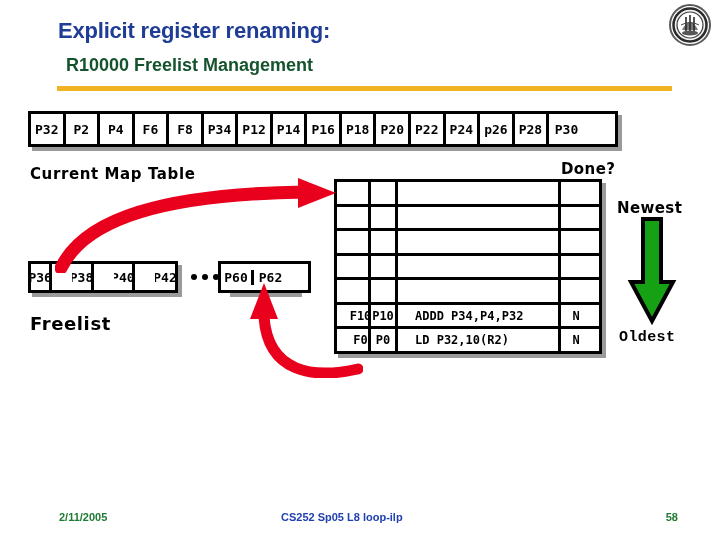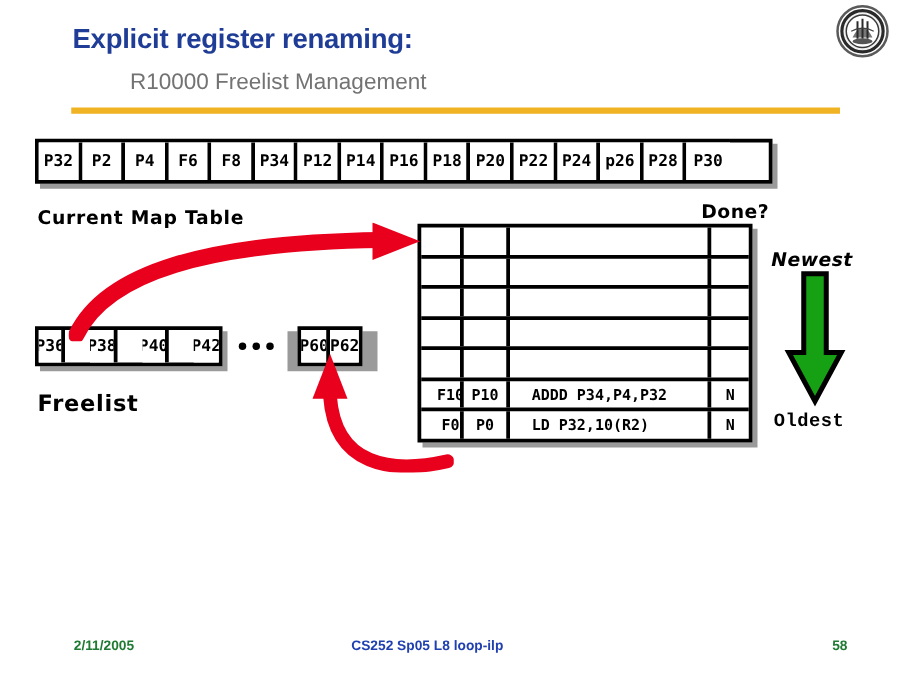--- a/index.html
+++ b/index.html
@@ -27,24 +27,23 @@
     font-weight: bold;
     color: #1F3D96;
     letter-spacing: -0.2px;
     white-space: nowrap;
   }
   #subtitle {
     position: absolute;
     left: 66px;
     top: 55px;
     font-size: 18px;
-    font-weight: normal;
-    color: #737373;
+    font-weight: bold;
+    color: #14532d;
     white-space: nowrap;
-    margin-left: 38px;
   }
   #gold-rule {
     position: absolute;
     left: 57px;
     top: 86px;
     width: 615px;
     height: 5px;
     background: #F0B323;
   }
 
@@ -86,21 +85,21 @@
 
   
   #maptable { left: 28px; top: 111px; width: 590px; height: 36px; }
   #maptable .cell { width: 34.55px; }
   #maptable-shadow { left: 32px; top: 115px; width: 590px; height: 36px; }
 
   
   #freelist-a { left: 28px; top: 261px; width: 150px; height: 32px; gap: 20px; }
   #freelist-a .cell { width: 36px; }
   #freelist-a-shadow { left: 32px; top: 265px; width: 150px; height: 32px; }
-  #freelist-b { left: 238px; top: 261px; width: 52px; height: 32px; }
+  #freelist-b { left: 218px; top: 261px; width: 93px; height: 32px; align-items: center; }
   #freelist-b .cell { width: 33px; }
   #freelist-b-shadow { left: 230px; top: 265px; width: 72px; height: 32px; }
   #freelist-dots {
     position: absolute;
     left: 184px;
     top: 261px;
     width: 42px;
     height: 32px;
     display: flex;
     align-items: center;
@@ -141,36 +140,36 @@
     font-family: "DejaVu Sans Mono", monospace;
     font-weight: bold;
     font-size: 12px;
     color: #000000;
     white-space: nowrap;
     overflow: hidden;
     padding-left: 2px;
   }
   .rob-cell:last-child { border-right: none; }
   .rc0 { width: 34px; justify-content: center; padding-left: 16px; }
-  .rc1 { width: 38px; justify-content: center; padding-left: 0; }
+  .rc1 { width: 27px; justify-content: center; padding-left: 0; }
   .rc2 { width: 163px; padding-left: 17px; }
   .rc3 { width: 30px; justify-content: center; padding-left: 0; }
 
   
   .hand {
     position: absolute;
     font-family: "DejaVu Sans", sans-serif;
     font-weight: bold;
     color: #000000;
     white-space: nowrap;
   }
   #label-cmt  { left: 30px; top: 165px;  font-size: 15px; letter-spacing: 0.6px; }
   #label-free { left: 30px; top: 313px;  font-size: 18px; letter-spacing: 0.6px; }
   #label-done { left: 561px; top: 160px; font-size: 15px; letter-spacing: 0.4px; }
-  #label-new  { left: 617px; top: 199px; font-size: 15px; letter-spacing: 0.4px; font-style: italic; }
+  #label-new  { left: 617px; top: 199px; font-size: 15px; letter-spacing: 0.4px; }
   #label-old  { left: 619px; top: 329px; font-size: 15px; letter-spacing: 0.4px; font-family: Liberation Mono, monospace; }
 
   
   #arrow-red-1, #arrow-red-2, #arrow-green { position: absolute; }
   #arrow-red-1 { left: 55px; top: 178px; }
   #arrow-red-2 { left: 228px; top: 283px; }
   #arrow-green { left: 627px; top: 216px; }
 
   
   .footer {

